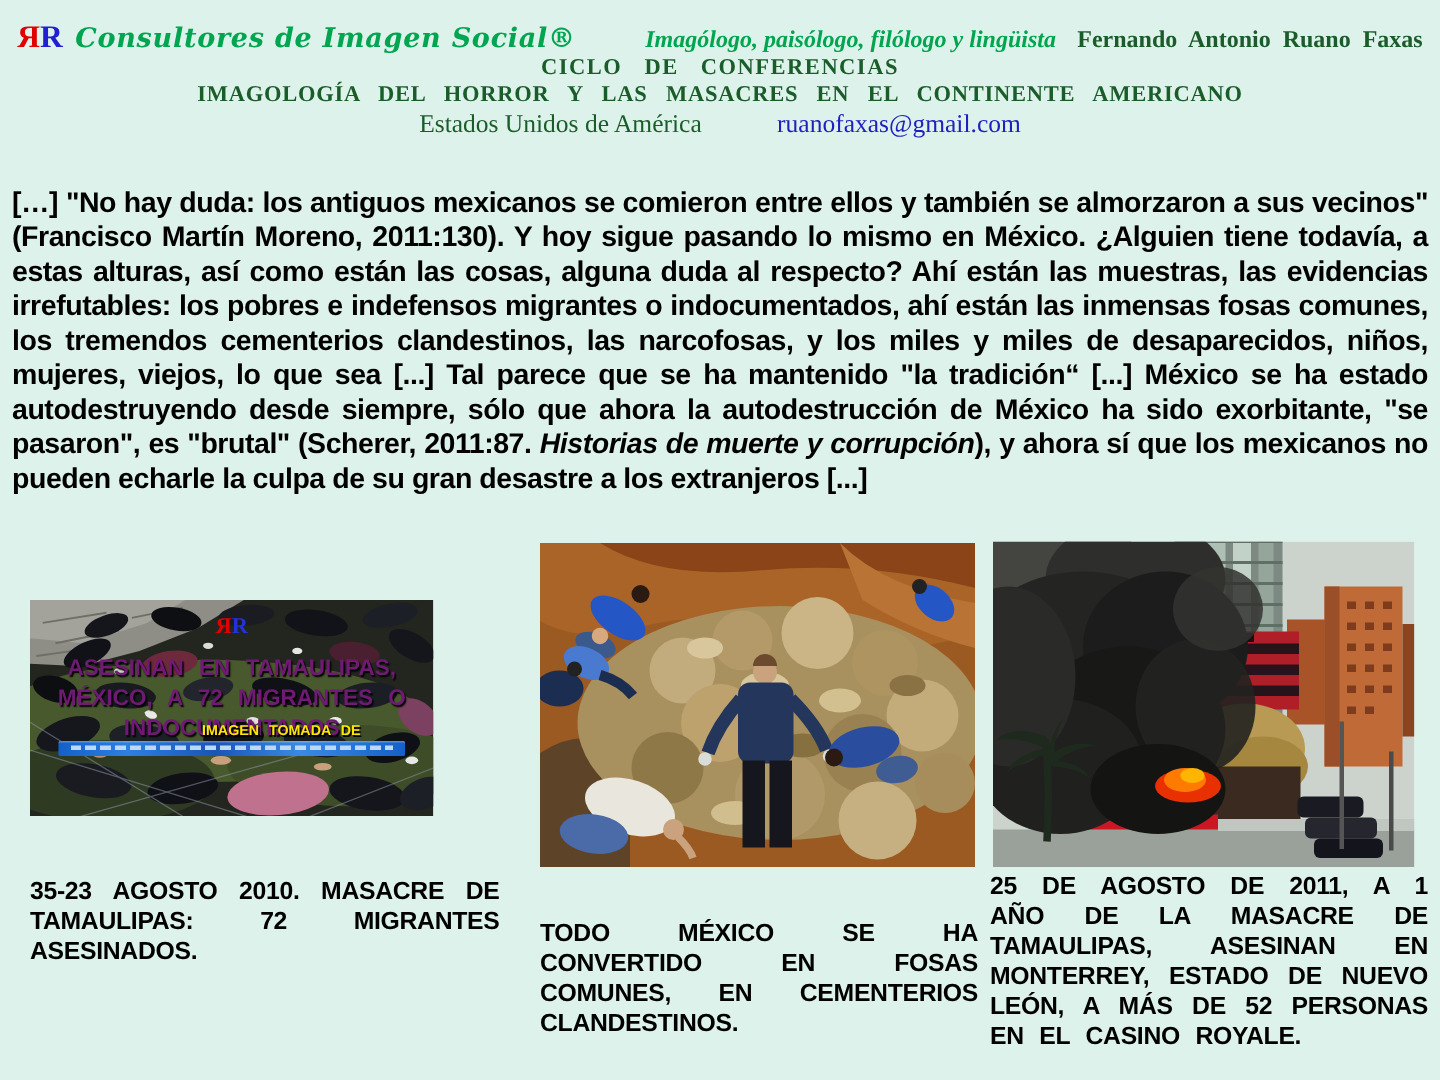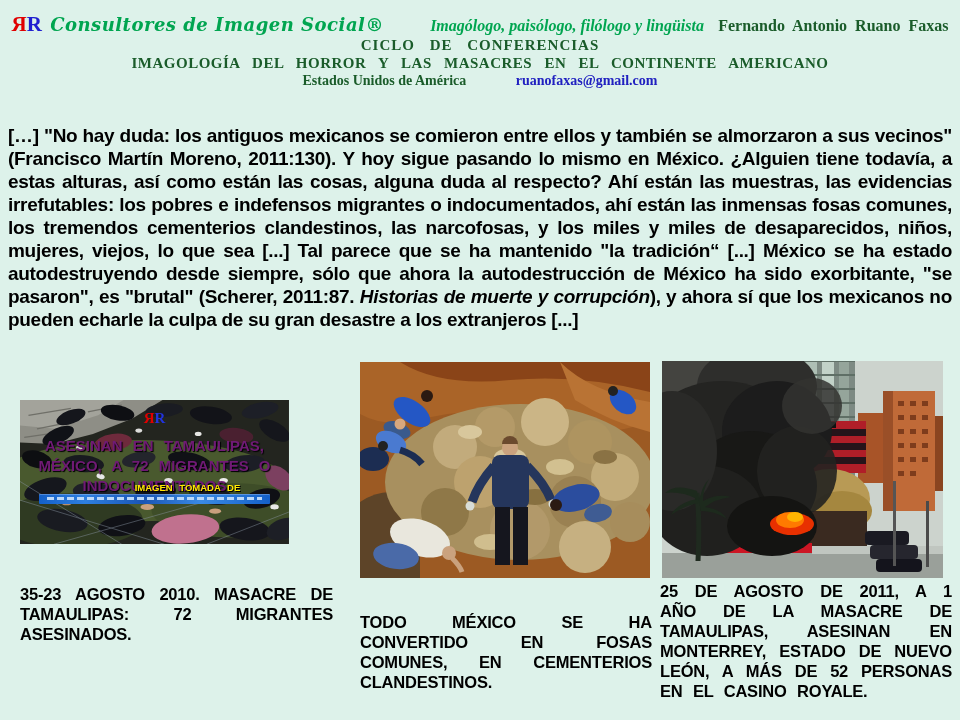--- a/index.html
+++ b/index.html
@@ -10,21 +10,21 @@
          font-family:"Liberation Serif",serif;}
   .h1{top:12px;font-size:17px;}
   .logo-ya{color:#e00000;font-weight:bold;font-size:21px;}
   .logo-r{color:#2020d0;font-weight:bold;font-size:21px;}
   .brand{color:#00a550;font-style:italic;font-weight:bold;font-size:18px;
          font-family:"DejaVu Serif",serif;letter-spacing:.5px;margin-left:4px;}
   .subtitle{color:#00a550;font-style:italic;font-weight:bold;font-size:16px;margin-left:42px;}
   .author{color:#1a5c2a;font-weight:bold;font-size:16px;word-spacing:4px;margin-left:10px;}
   .h2{top:37px;color:#1a5c2a;font-weight:bold;font-size:15px;word-spacing:10px;letter-spacing:1px;}
   .h3{top:55px;color:#1a5c2a;font-weight:bold;font-size:15px;word-spacing:8px;letter-spacing:.5px;}
-  .h4{top:73px;font-weight:bold;font-size:14px;}
+  .h4{top:73px;font-weight:normal;font-size:17px;}
   .h4 .loc{color:#1a5c2a;margin-right:46px;}
   .h4 .mail{color:#2020c0;}
   
   .para{position:absolute;left:8px;top:124px;width:944px;color:#000;
         font-weight:bold;font-size:19px;line-height:23px;letter-spacing:-0.3px;
         text-align:justify;}
   .para .it{font-style:italic;}
   
   .photo{position:absolute;overflow:hidden;}
   .photo svg{position:absolute;inset:0;display:block;}

